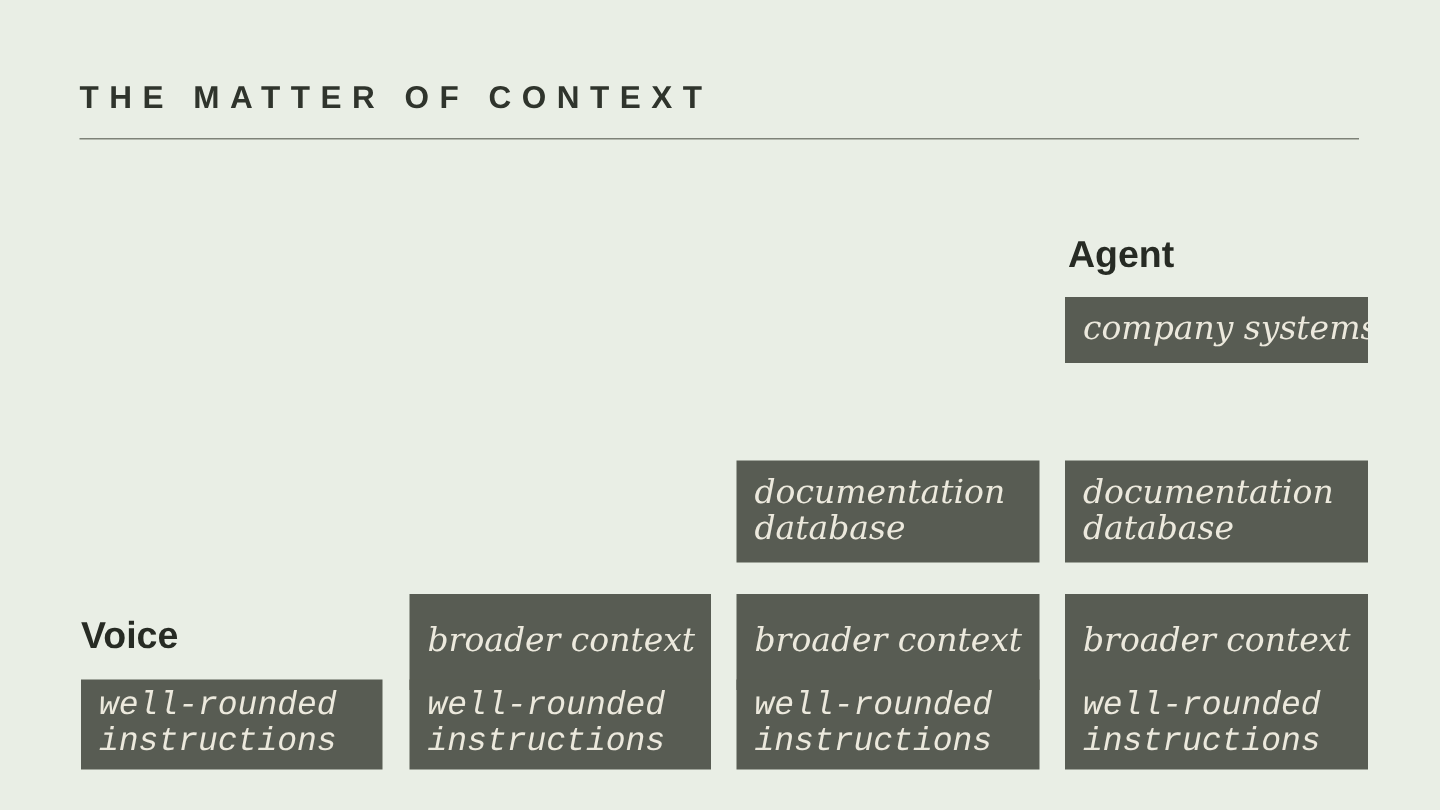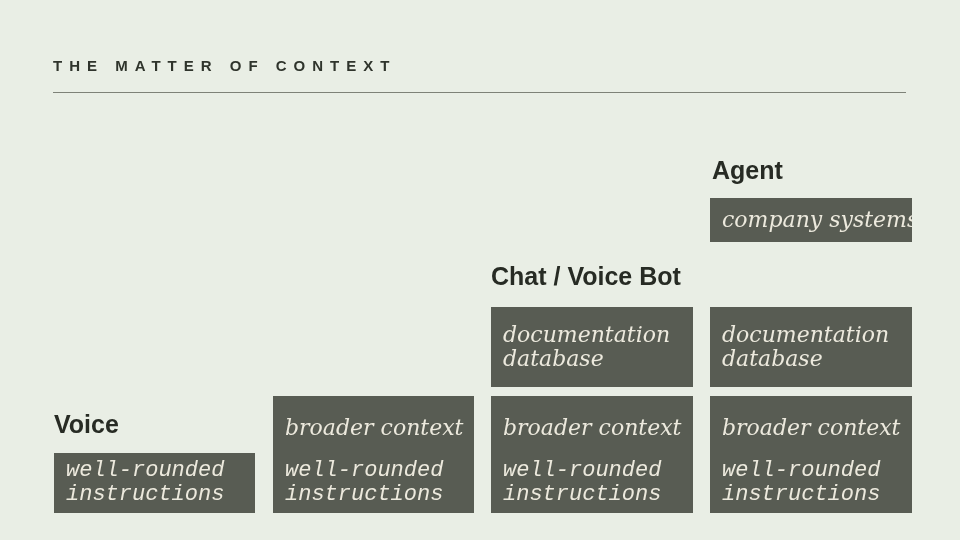--- a/index.html
+++ b/index.html
@@ -11,21 +11,21 @@
     width: 960px;
     height: 540px;
     background: #e9eee5;
     overflow: hidden;
   }
 
   .slide-title {
     position: absolute;
     left: 53px;
     top: 51px;
-    font-size: 15px;
+    font-size: 21px;
     line-height: 30px;
     font-weight: bold;
     letter-spacing: 7px;
     color: #2f342c;
     white-space: nowrap;
   }
 
   .title-rule {
     position: absolute;
     left: 53px;
@@ -66,34 +66,33 @@
 
   
   .c1 { left: 54px;  width: 201px; }
   .c2 { left: 273px; width: 201px; }
   .c3 { left: 491px; width: 202px; }
   .c4 { left: 710px; width: 202px; }
 
   
   .r1 { top: 453px; height: 60px; font-family: Liberation Mono, monospace; }
   .r2 { top: 396px; height: 64px; }
-  .r3 { top: 307px; height: 80px; }
+  .r3 { top: 307px; height: 68px; }
   .r4 { top: 250px; height: 47px; }
   .r5 { top: 198px; height: 44px; }
 </style>
 </head>
 <body>
 
 <div class="slide">
 
   <h1 class="slide-title">THE MATTER OF CONTEXT</h1>
   <div class="title-rule"></div>
 
   <div class="col-heading heading-prompt">Voice</div>
-  <div class="col-heading heading-chat">Chat / Voice Bot</div>
   <div class="col-heading heading-agent">Agent</div>
 
   <div class="box c1 r1">well-rounded instructions</div>
 
   <div class="box c2 r2 oneline">broader context</div>
   <div class="box c2 r1">well-rounded instructions</div>
 
   <div class="box c3 r3">documentation database</div>
   <div class="box c3 r2 oneline">broader context</div>
   <div class="box c3 r1">well-rounded instructions</div>

